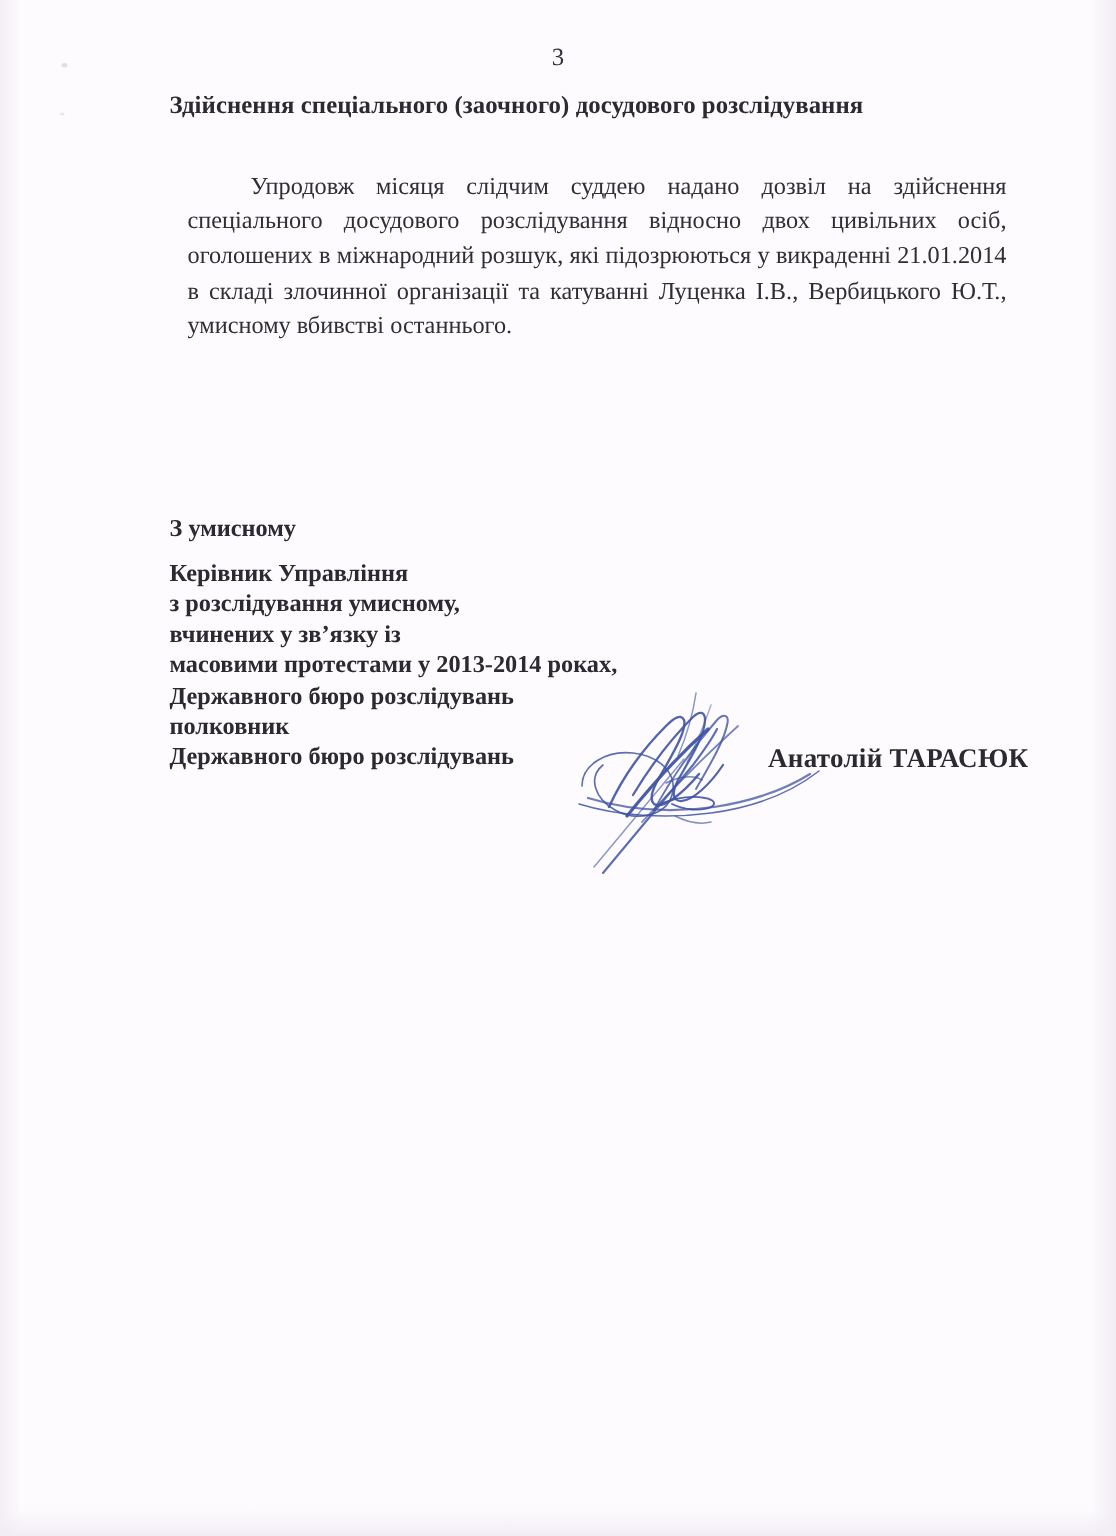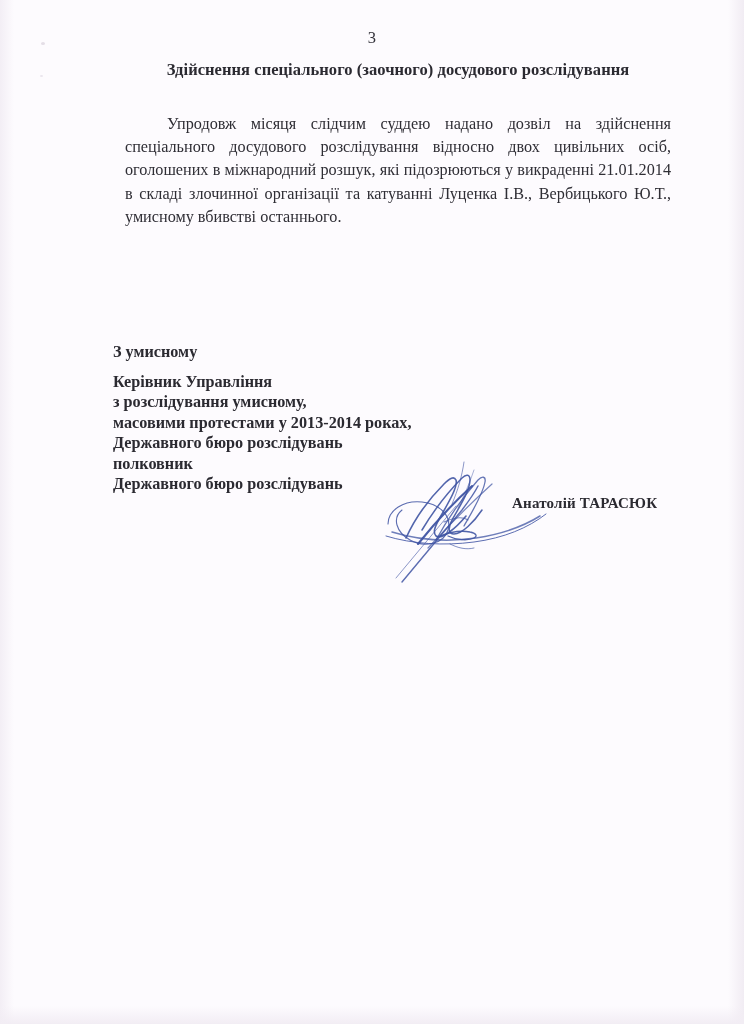--- a/index.html
+++ b/index.html
@@ -65,21 +65,20 @@
     font-size: 16.5px;
     color: #33323a;
     letter-spacing: .2px;
   }
 
   .doc-title {
     position: absolute;
     top: 60px;
     left: 113px;
     width: 570px;
-    text-align: center;
     font-weight: bold;
     font-size: 16.5px;
     color: #2b2a31;
     letter-spacing: .05px;
   }
 
   .body-block {
     position: absolute;
     left: 113px;
     width: 570px;
@@ -115,21 +114,21 @@
     line-height: 20.4px;
     color: #2b2a31;
     white-space: nowrap;
   }
   .sig-block div { white-space: nowrap; }
 
   .signer-name {
     position: absolute;
     left: 512px;
     top: 495px;
-    font-size: 15px;
+    font-size: 18px;
     font-weight: bold;
     color: #2b2a31;
     letter-spacing: .2px;
     white-space: nowrap;
   }
 
   .signature {
     position: absolute;
     left: 378px;
     top: 452px;
@@ -156,20 +155,21 @@
 
   <div class="body-block p1">
     <p class="para">Упродовж місяця слідчим суддею надано дозвіл на здійснення спеціального досудового розслідування відносно двох цивільних осіб, оголошених в міжнародний розшук, які підозрюються у викраденні 21.01.2014 в складі злочинної організації та катуванні Луценка І.В., Вербицького Ю.Т., умисному вбивстві останнього.</p>
   </div>
 
   <div class="signoff">З умисному</div>
 
   <div class="sig-block">
     <div>Керівник Управління</div>
     <div>з розслідування умисному,</div>
+    <div>вчинених у зв’язку із</div>
     <div>масовими протестами у 2013-2014 роках,</div>
     <div>Державного бюро розслідувань</div>
     <div>полковник</div>
     <div>Державного бюро розслідувань</div>
   </div>
 
   <svg class="signature" viewBox="0 0 190 140">
     <g fill="none" stroke="#3f54a3" stroke-linecap="round" stroke-linejoin="round">
       <path d="M10 72 C10 58, 26 48, 44 50 C62 52, 74 64, 70 78 C66 92, 46 96, 32 88 C18 80, 14 66, 24 58" stroke-width="1.1" opacity=".85"></path>
       <path d="M28 86 C38 64, 52 46, 66 32 C72 26, 76 24, 78 28 C80 34, 72 48, 64 62 C58 72, 54 80, 58 84 C64 88, 78 76, 88 64" stroke-width="1.6" opacity=".9"></path>

